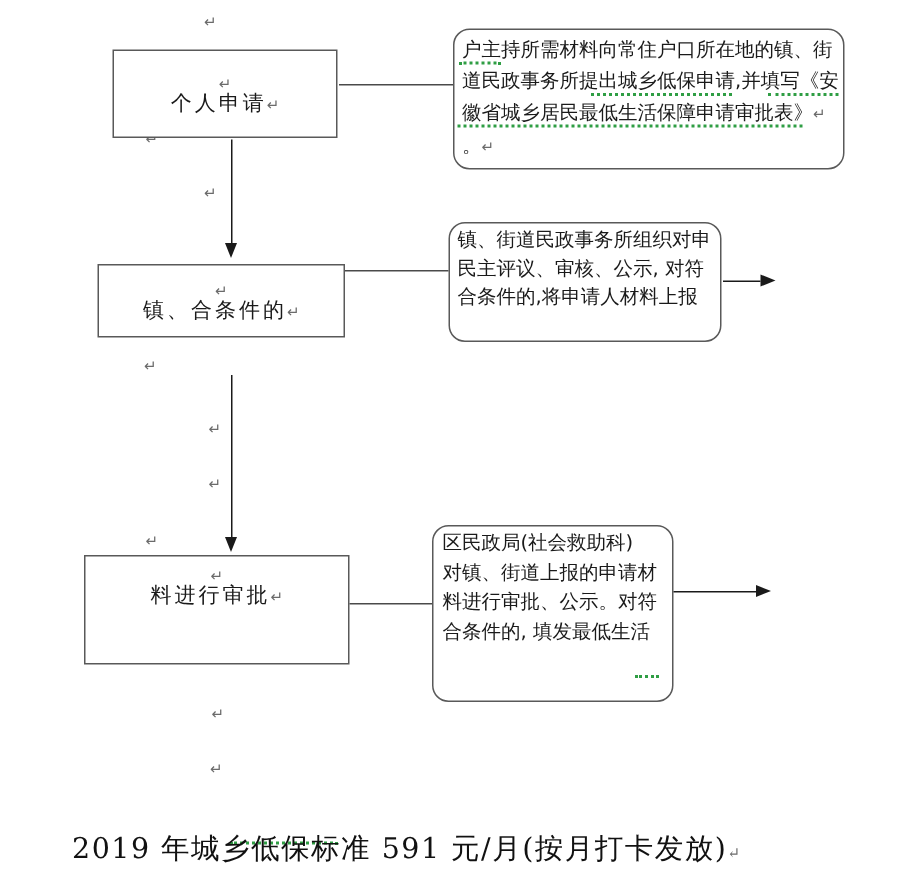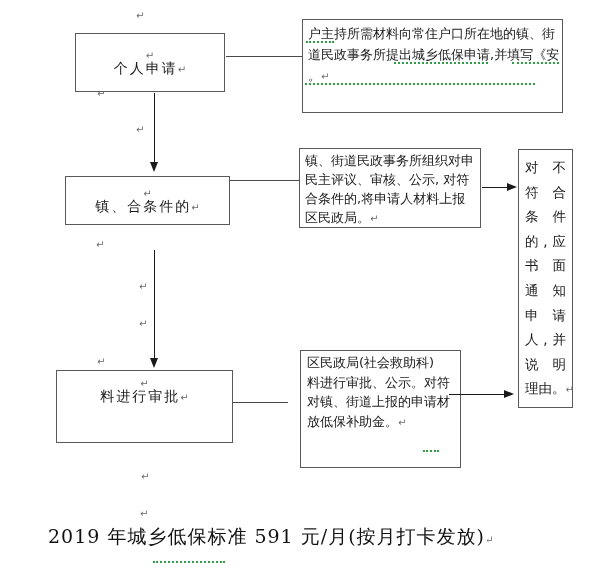--- a/index.html
+++ b/index.html
@@ -3,37 +3,37 @@
 <meta charset="utf-8">
 <style>
   html,body{margin:0;padding:0;background:#ffffff;}
   .page{position:relative;width:600px;height:582px;background:#ffffff;overflow:hidden;
         font-family:"DejaVu Sans",sans-serif;color:#1a1a1a;}
   .box{position:absolute;border:1px solid #595959;background:#ffffff;box-sizing:border-box;}
   .label-box{display:flex;flex-direction:column;align-items:center;}
   .label-row{font-size:14px;letter-spacing:2px;white-space:nowrap;}
   .mark{color:#6b6b6b;font-size:10px;letter-spacing:0;}
   .mark-line{height:12px;line-height:12px;}
-  .note{box-sizing:border-box;}
+  .note{box-sizing:border-box;border-radius:11px;}
   .nline{white-space:nowrap;}
   .note-tr{font-size:13px;line-height:21px;padding:3px 5px;}
   .note-mr{font-size:13px;line-height:19px;padding:2px 5px;}
   .note-br{font-size:13px;line-height:19.5px;padding:2px 6px;overflow:hidden;}
   .vbox{padding:5px 6px;box-sizing:border-box;}
   .vrow{font-size:13.5px;line-height:24.6px;text-align:justify;text-align-last:justify;}
   .vrow-last{text-align-last:left;white-space:nowrap;}
   .hline{position:absolute;height:1px;background:#4a4a4a;}
   .vline{position:absolute;width:1px;background:#1a1a1a;}
   .ah-down{position:absolute;width:0;height:0;border-left:4px solid transparent;
            border-right:4px solid transparent;border-top:10px solid #1a1a1a;}
   .ah-right{position:absolute;width:0;height:0;border-top:4px solid transparent;
             border-bottom:4px solid transparent;border-left:10px solid #1a1a1a;}
   .pmark{position:absolute;color:#6b6b6b;font-size:10px;}
   .squiggle{position:absolute;height:0;border-bottom:2px dotted #2f9e44;}
-  .caption{position:absolute;left:48px;top:524px;font-family:"DejaVu Serif",serif;
+  .caption{position:absolute;left:48px;top:553px;font-family:"DejaVu Serif",serif;
            font-size:19px;letter-spacing:1px;white-space:nowrap;color:#111;}
 </style>
 </head>
 <body>
 
 <div class="page">
 
   <span class="pmark" style="left:136px;top:10px;">↵</span>
   <span class="pmark" style="left:97px;top:88px;">↵</span>
   <span class="pmark" style="left:136px;top:124px;">↵</span>
@@ -55,49 +55,37 @@
   </div>
 
   <div class="box label-box" style="left:56px;top:370px;width:177px;height:73px;justify-content:flex-start;padding-top:5px;">
     <div class="mark-line"><span class="mark">↵</span></div>
     <div class="label-row"><span>料进行审批</span><span class="mark">↵</span></div>
   </div>
 
   <div class="box note note-tr" style="left:302px;top:19px;width:261px;height:94px;">
     <div class="nline"><span>户主持所需材料向常住户口所在地的镇、街</span></div>
     <div class="nline"><span>道民政事务所提出城乡低保申请,并填写《安</span></div>
+    <div class="nline"><span>徽省城乡居民最低生活保障申请审批表》</span><span class="mark">↵</span></div>
     <div class="nline"><span>。</span><span class="mark">↵</span></div>
   </div>
 
   <div class="box note note-mr" style="left:299px;top:148px;width:182px;height:80px;">
     <div class="nline"><span>镇、街道民政事务所组织对申</span></div>
     <div class="nline"><span>民主评议、审核、公示, 对符</span></div>
     <div class="nline"><span>合条件的,将申请人材料上报</span></div>
-    <div class="nline"><span>区民政局。</span><span class="mark">↵</span></div>
   </div>
 
-  <div class="box note note-br" style="left:300px;top:350px;width:161px;height:118px;">
+  <div class="box note note-br" style="left:288px;top:350px;width:161px;height:118px;">
     <div class="nline"><span>区民政局(社会救助科)</span></div>
+    <div class="nline"><span>对镇、街道上报的申请材</span></div>
     <div class="nline"><span>料进行审批、公示。对符</span></div>
-    <div class="nline"><span>对镇、街道上报的申请材</span></div>
-    <div class="nline"><span>放低保补助金。</span><span class="mark">↵</span></div>
+    <div class="nline"><span>合条件的, 填发最低生活</span></div>
   </div>
 
-  <div class="box vbox" style="left:518px;top:149px;width:55px;height:259px;">
-    <div class="vrow">对不</div>
-    <div class="vrow">符合</div>
-    <div class="vrow">条件</div>
-    <div class="vrow">的,应</div>
-    <div class="vrow">书面</div>
-    <div class="vrow">通知</div>
-    <div class="vrow">申请</div>
-    <div class="vrow">人,并</div>
-    <div class="vrow">说明</div>
-    <div class="vrow vrow-last"><span>理由。</span><span class="mark">↵</span></div>
-  </div>
 
   <div class="hline" style="left:226px;top:56px;width:76px;"></div>
   <div class="vline" style="left:154px;top:93px;height:70px;"></div>
   <div class="ah-down" style="left:150px;top:162px;"></div>
 
   <div class="hline" style="left:230px;top:180px;width:69px;"></div>
   <div class="vline" style="left:154px;top:250px;height:109px;"></div>
   <div class="ah-down" style="left:150px;top:358px;"></div>
 
   <div class="vline" style="left:482px;top:187px;width:25px;height:1px;background:#1a1a1a;"></div>

